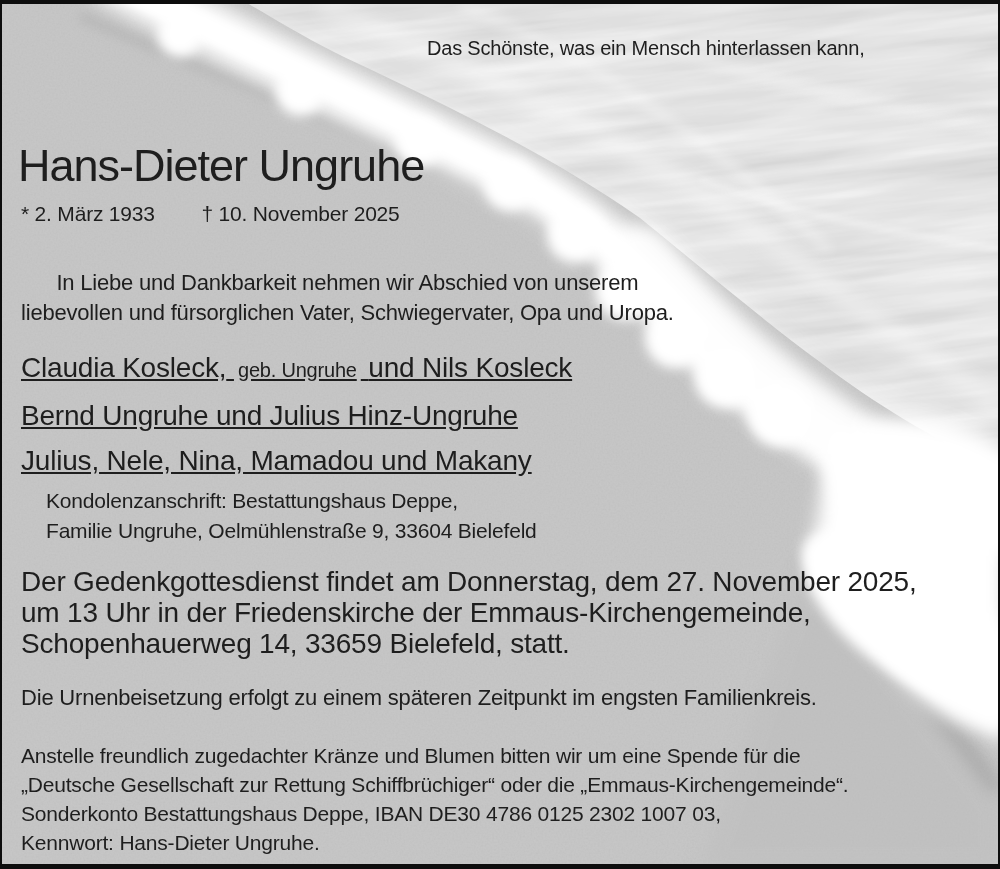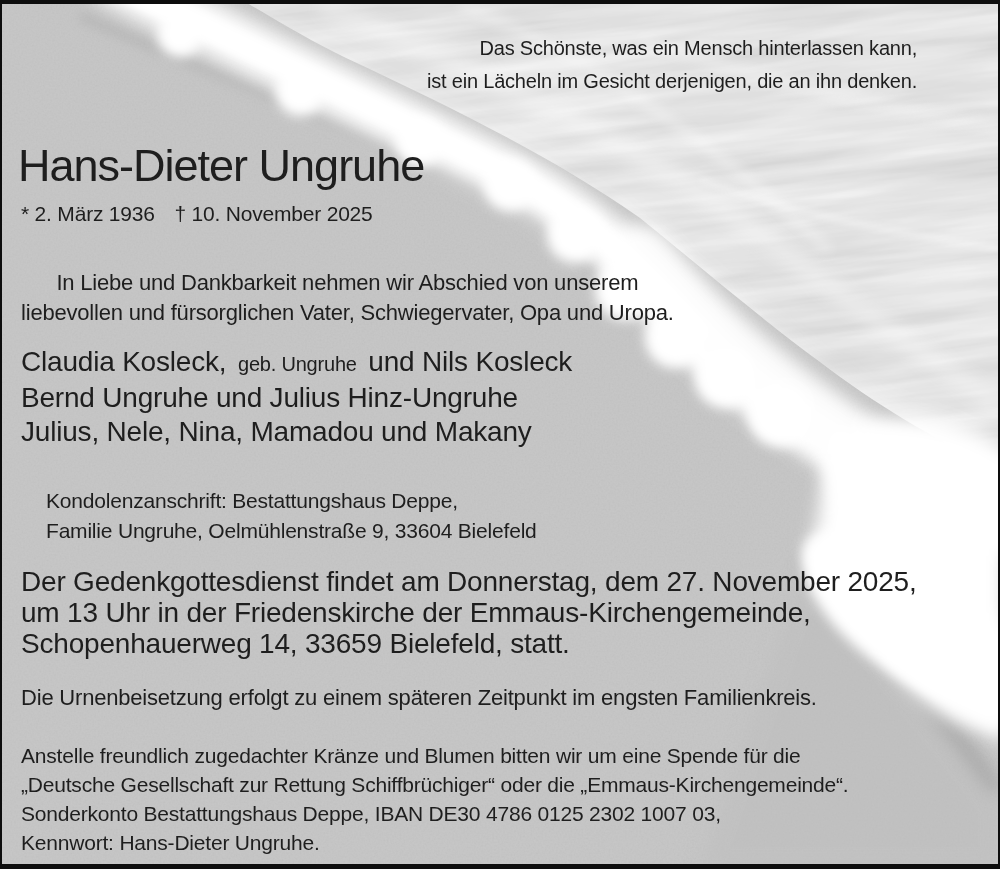--- a/index.html
+++ b/index.html
@@ -9,26 +9,26 @@
     box-sizing:border-box;
     border-style:solid;
     border-color:var(--border,#0d0d0d);
     border-width:4px 2px 5px 2px;
     overflow:hidden;
     font-family:"Liberation Sans", sans-serif;
     color:var(--text,#1e1e1e);
   }
   .bg{position:absolute;left:-2px;top:-4px;width:1000px;height:869px;}
   .txt{position:absolute;white-space:nowrap;letter-spacing:-0.2px;}
-  .quote{left:425px;top:28px;font-size:20px;line-height:33px;text-align:right;}
+  .quote{left:425px;top:28px;font-size:20px;line-height:33px;}
   .deceased-name{left:16px;top:136px;font-size:45px;font-weight:normal;letter-spacing:-1px;}
   .dates{left:19px;top:198px;font-size:21px;}
-  .dates .death{margin-left:14px;}
+  .dates .death{margin-left:41px;}
   .intro{left:19px;top:264px;font-size:22px;line-height:30px;text-align:center;}
-  .mourners{left:19px;top:341px;font-size:28px;line-height:34px;}
+  .mourners{left:19px;top:341px;font-size:28px;line-height:45px;text-decoration:underline;}
   .mourners .small{font-size:20px;margin:0 4px;}
   .condolence{left:19px;top:482px;font-size:21px;line-height:30px;margin-left:25px;}
   .service{left:19px;top:562px;font-size:28px;line-height:31px;}
   .burial{left:19px;top:681px;font-size:22px;}
   .donation{left:19px;top:737px;font-size:21px;line-height:29px;}
 </style>
 </head>
 <body>
 
 <div class="card">
@@ -108,27 +108,26 @@
     <path d="M830,425 C880,450 940,458 1005,468 L1005,745 C950,702 898,660 860,620 C830,590 810,566 812,545 C820,515 826,468 830,425 Z" fill="#ffffff" filter="url(#b9)"></path>
     <g fill="#ffffff">
       <ellipse cx="930" cy="490" rx="105" ry="68" transform="rotate(15 930 490)" filter="url(#b9)"></ellipse>
       <ellipse cx="895" cy="615" rx="115" ry="50" transform="rotate(40 895 615)" filter="url(#b6)"></ellipse>
       <ellipse cx="960" cy="660" rx="90" ry="55" transform="rotate(35 960 660)" filter="url(#b9)"></ellipse>
     </g>
   </svg>
 
   <div class="txt quote">
     <div>Das Schönste, was ein Mensch hinterlassen kann,</div>
-    <div>ist ein Lächeln im Gesicht derjenigen, die an ihn denken.</div>
   </div>
 
   <div class="txt deceased-name">Hans-Dieter Ungruhe</div>
 
   <div class="txt dates">
-    <span class="birth">* 2. März 1936</span>
+    <span class="birth">* 2. März 1933</span>
     <span class="death">† 10. November 2025</span>
   </div>
 
   <div class="txt intro">
     <div>In Liebe und Dankbarkeit nehmen wir Abschied von unserem</div>
     <div>liebevollen und fürsorglichen Vater, Schwiegervater, Opa und Uropa.</div>
   </div>
 
   <div class="txt mourners">
     <div>

